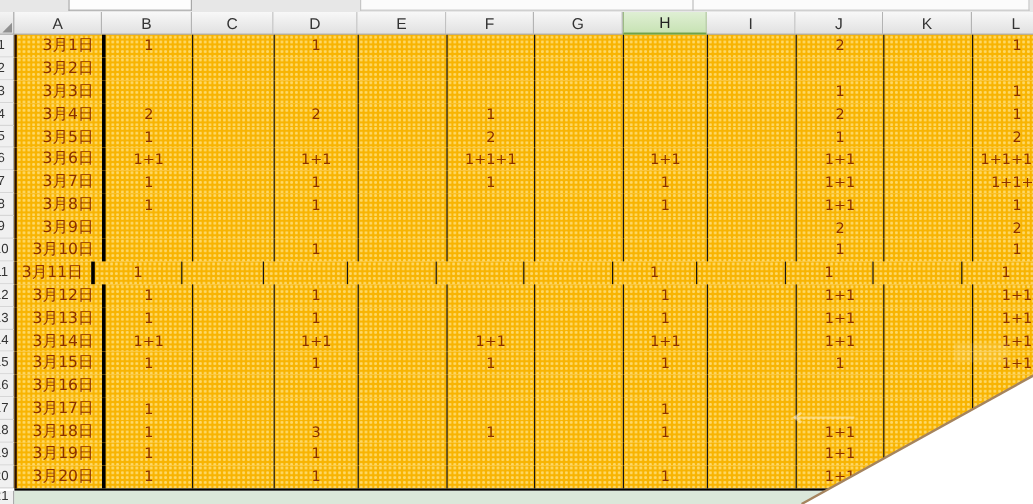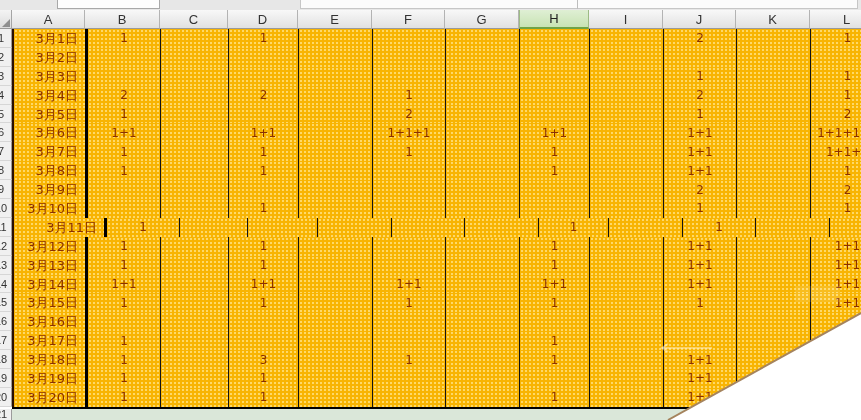--- a/index.html
+++ b/index.html
@@ -258,21 +258,21 @@
         <div class="c thinL" style="width: 70px;"></div>
         <div class="c thinL" style="width: 74px;"></div>
         <div class="c thinL" style="width: 73px;">1</div>
         <div class="c thinL" style="width: 74px;"></div>
         <div class="c thinL" style="width: 74px;">1</div>
       </div>
       <div class="r">
         <div class="g">
           <span>11</span>
         </div>
-        <div class="c colA" style="width: 92px;">3月11日</div>
+        <div class="c colA" style="width: 64px;">3月11日</div>
         <div class="c thickL" style="width: 75px;">1</div>
         <div class="c thinL" style="width: 68px;"></div>
         <div class="c thinL" style="width: 70px;"></div>
         <div class="c thinL" style="width: 74px;"></div>
         <div class="c thinL" style="width: 73px;"></div>
         <div class="c thinL" style="width: 74px;"></div>
         <div class="c thinL" style="width: 70px;">1</div>
         <div class="c thinL" style="width: 74px;"></div>
         <div class="c thinL" style="width: 73px;">1</div>
         <div class="c thinL" style="width: 74px;"></div>

